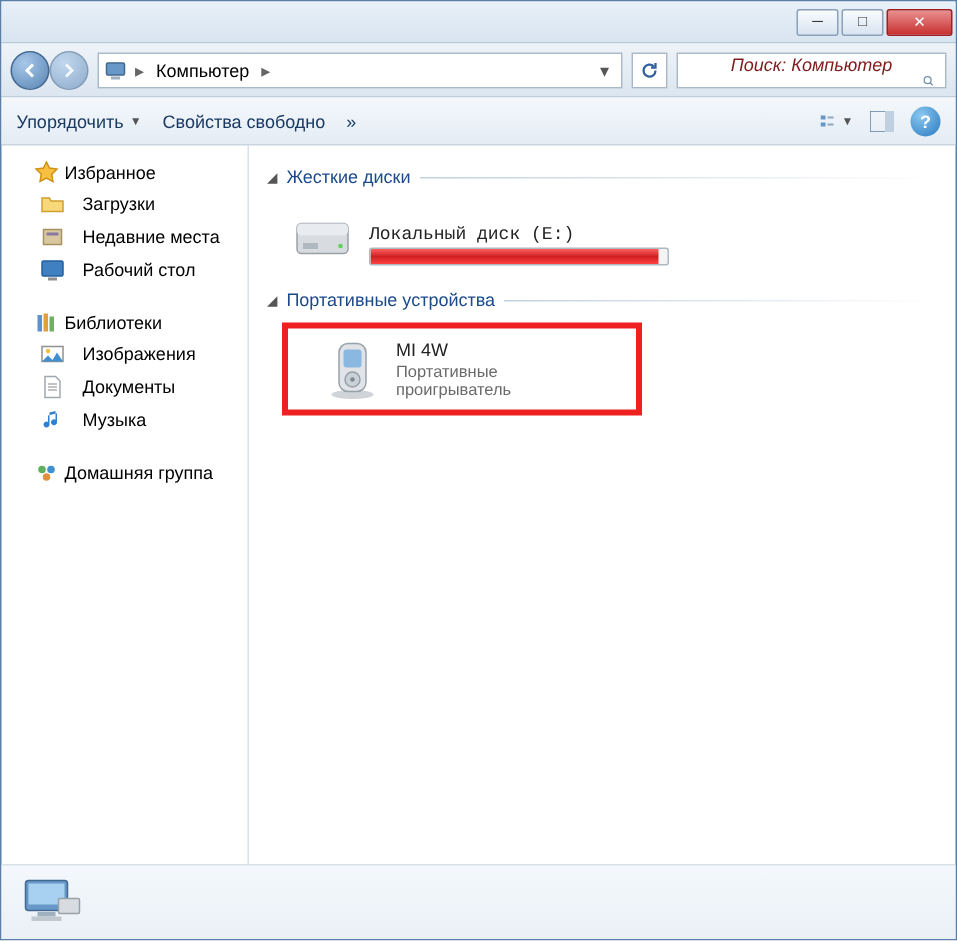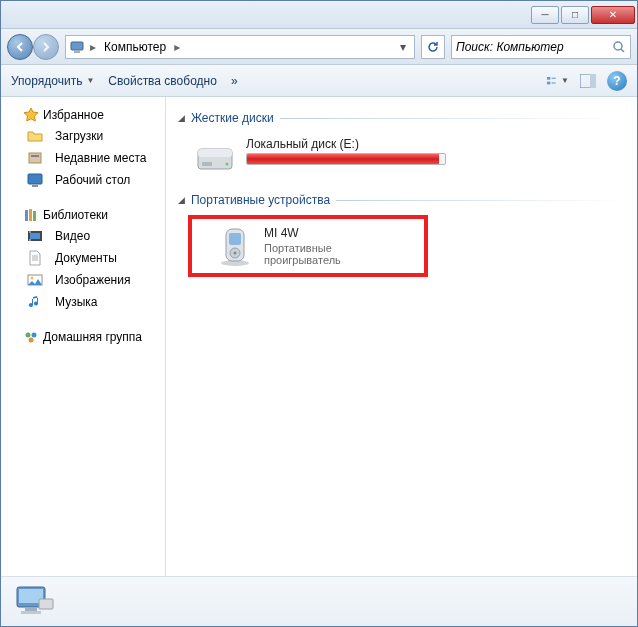--- a/index.html
+++ b/index.html
@@ -10,39 +10,39 @@
   .tb-close { background: linear-gradient(to bottom, #e89090, #c83030); border-color: #a02020; color: #fff; width: 44px; }
   .navbar { height: 36px; background: linear-gradient(to bottom, #eef3f8, #dce6f0); border-bottom: 1px solid #c0ccd8; display: flex; align-items: center; padding: 0 6px; gap: 6px; }
   .navbtns { display: flex; gap: 0; }
   .navbtn { width: 26px; height: 26px; border-radius: 50%; background: radial-gradient(circle at 35% 30%, #a8c8e8, #5884b4); border: 1px solid #406890; display: flex; align-items: center; justify-content: center; color: #fff; cursor: pointer; }
   .breadcrumb { flex: 1; height: 24px; background: #fff; border: 1px solid #a8b8c8; display: flex; align-items: center; padding: 0 2px; gap: 2px; }
   .bc-icon { width: 18px; height: 18px; display: flex; align-items: center; justify-content: center; }
   .bc-seg { padding: 0 4px; cursor: pointer; }
   .bc-arrow { color: #666; padding: 0 2px; cursor: pointer; }
   .bc-drop { margin-left: auto; padding: 0 6px; color: #555; cursor: pointer; }
   .refresh { width: 24px; height: 24px; border: 1px solid #a8b8c8; background: #fff; display: flex; align-items: center; justify-content: center; color: #4060a0; cursor: pointer; }
-  .search { width: 180px; height: 24px; background: #fff; border: 1px solid #a8b8c8; display: flex; align-items: center; padding: 0 4px; color: #000000; font-style: italic; }
+  .search { width: 180px; height: 24px; background: #fff; border: 1px solid #a8b8c8; display: flex; align-items: center; padding: 0 4px; color: #7f1d1d; font-style: italic; flex-direction: column; }
   .search svg { margin-left: auto; }
   .toolbar { height: 32px; background: linear-gradient(to bottom, #f4f8fc, #e4ecf4); border-bottom: 1px solid #c8d4e0; display: flex; align-items: center; padding: 0 10px; gap: 14px; color: #1a3a62; }
   .tb-item { display: flex; align-items: center; gap: 4px; cursor: pointer; text-align: right; }
   .tb-right { margin-left: auto; display: flex; align-items: center; gap: 8px; }
   .tb-icon { width: 22px; height: 22px; display: flex; align-items: center; justify-content: center; color: #406890; cursor: pointer; }
   .help { width: 20px; height: 20px; border-radius: 50%; background: radial-gradient(circle at 35% 30%, #8ac8f0, #2878c0); color: #fff; display: flex; align-items: center; justify-content: center; font-weight: bold; cursor: pointer; }
   .body { flex: 1; display: flex; overflow: hidden; }
   .sidebar { width: 165px; border-right: 1px solid #d8e0e8; padding: 8px 4px; overflow-y: auto; }
   .nav-group { margin-bottom: 14px; }
   .nav-root { display: flex; align-items: center; gap: 4px; padding: 2px 4px; cursor: pointer; text-align: center; }
   .nav-item { display: flex; align-items: center; gap: 12px; padding: 3px 4px 3px 22px; cursor: pointer; }
   .nav-icon { width: 16px; height: 16px; flex-shrink: 0; display: flex; align-items: center; justify-content: center; }
   .expand { width: 10px; color: #888; font-size: 9px; }
   .content { flex: 1; padding: 10px 12px; overflow-y: auto; }
   .group-header { display: flex; align-items: center; gap: 6px; color: #1a4a8a; margin-bottom: 8px; margin-top: 4px; }
   .gh-line { flex: 1; height: 1px; background: linear-gradient(to right, #c0d0e0, transparent); }
   .gh-exp { color: #555; font-size: 9px; cursor: pointer; }
-  .drive-item { display: flex; align-items: flex-start; gap: 10px; padding: 4px 6px; margin-left: 10px; margin-bottom: 10px; }
+  .drive-item { display: flex; align-items: flex-end; gap: 10px; padding: 4px 6px; margin-left: 10px; margin-bottom: 10px; font-family: Liberation Mono, monospace; }
   .drive-icon { width: 42px; height: 42px; flex-shrink: 0; }
   .drive-info { flex: 1; }
   .drive-name { color: #222; margin-bottom: 2px; }
   .drive-bar { width: 200px; height: 12px; border: 1px solid #b0b8c0; border-radius: 2px; background: #f4f4f4; overflow: hidden; margin-bottom: 2px; }
   .drive-fill { height: 100%; background: linear-gradient(to bottom, #ff6060, #d02020, #ff4040); }
   .drive-sub { color: #6a6a6a; font-size: 11px; }
   .device-item { display: flex; align-items: center; gap: 10px; padding: 6px 24px; margin-left: 10px; border: 4px solid #ee2020; width: 240px; }
   .device-icon { width: 38px; height: 42px; flex-shrink: 0; }
   .statusbar { height: 50px; border-top: 1px solid #d8e0e8; background: linear-gradient(to bottom, #f4f8fc, #eaf0f6); display: flex; align-items: center; padding: 0 12px; }
   .sb-icon { width: 42px; height: 38px; }
@@ -173,46 +173,35 @@
                 <rect x="2" y="3" width="3" height="11" fill="#6090d0"></rect>
                 <rect x="6" y="2" width="3" height="12" fill="#e0a040"></rect>
                 <rect x="10" y="4" width="3" height="10" fill="#70b060"></rect>
               </svg>
             </span>
           <span>Библиотеки</span>
         </div>
         <div class="nav-item">
           <span class="nav-icon">
               <svg width="16" height="16" viewBox="0 0 16 16">
-                <rect x="1" y="3" width="14" height="10" fill="#404850"></rect>
-                <rect x="3" y="5" width="10" height="6" fill="#5090d0"></rect>
-                <circle cx="3" cy="4" r=".8" fill="#fff"></circle>
-                <circle cx="3" cy="12" r=".8" fill="#fff"></circle>
-              </svg>
-            </span>
-          <span>Видео</span>
-        </div>
-        <div class="nav-item">
-          <span class="nav-icon">
-              <svg width="16" height="16" viewBox="0 0 16 16">
-                <path d="M3 1h7l3 3v11H3z" fill="#fff" stroke="#a0a8b0"></path>
-                <path d="M5 6h6M5 8h6M5 10h6" stroke="#b0b0b0"></path>
-              </svg>
-            </span>
-          <span>Документы</span>
-        </div>
-        <div class="nav-item">
-          <span class="nav-icon">
-              <svg width="16" height="16" viewBox="0 0 16 16">
                 <rect x="1" y="3" width="14" height="10" fill="#fff" stroke="#909090"></rect>
                 <circle cx="5" cy="6" r="1.5" fill="#f0c040"></circle>
                 <path d="M1 13l4-4 3 3 3-5 4 6z" fill="#4090d0"></path>
               </svg>
             </span>
           <span>Изображения</span>
+        </div>
+        <div class="nav-item">
+          <span class="nav-icon">
+              <svg width="16" height="16" viewBox="0 0 16 16">
+                <path d="M3 1h7l3 3v11H3z" fill="#fff" stroke="#a0a8b0"></path>
+                <path d="M5 6h6M5 8h6M5 10h6" stroke="#b0b0b0"></path>
+              </svg>
+            </span>
+          <span>Документы</span>
         </div>
         <div class="nav-item">
           <span class="nav-icon">
               <svg width="16" height="16" viewBox="0 0 16 16">
                 <path d="M6 3v8a2 2 0 1 1-1-1.7V5l6-1.5v6a2 2 0 1 1-1-1.7V2z" fill="#3080d0"></path>
               </svg>
             </span>
           <span>Музыка</span>
         </div>
       </div>

